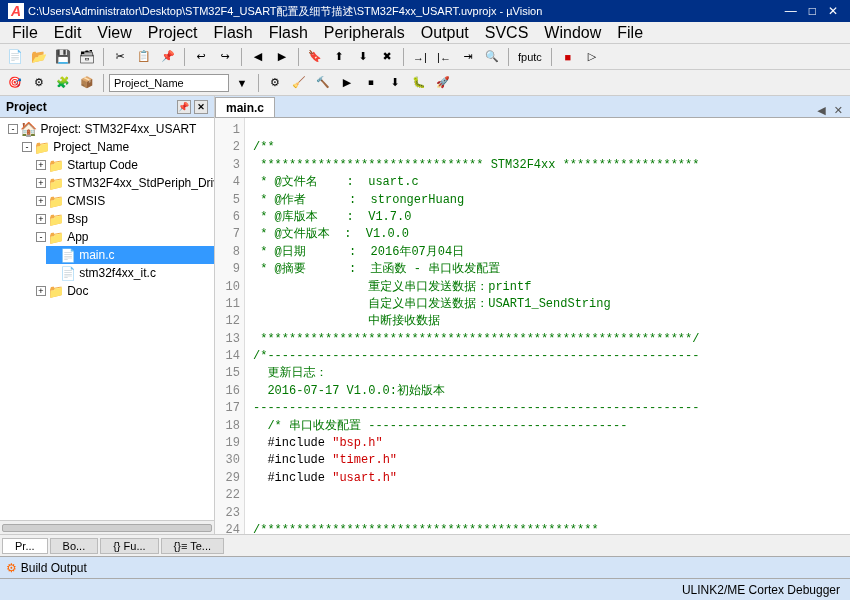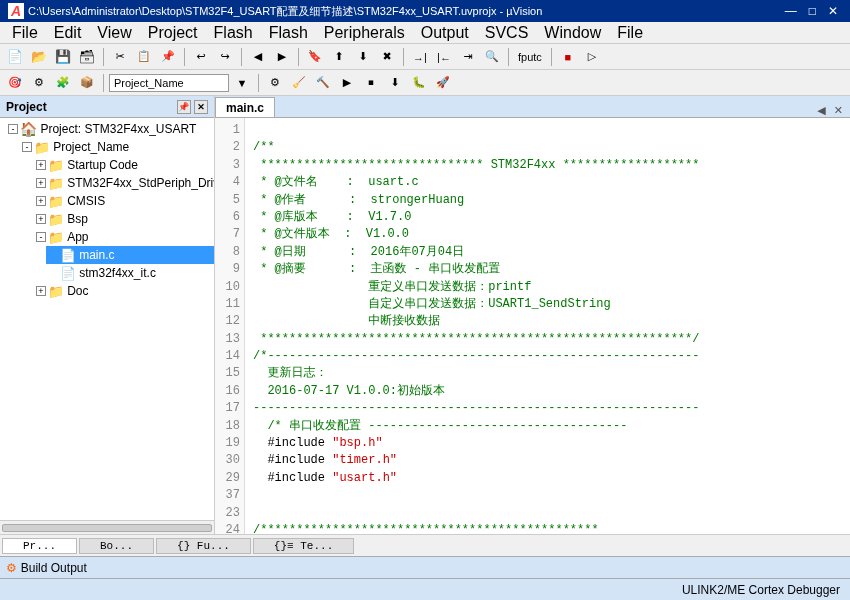--- a/index.html
+++ b/index.html
@@ -278,28 +278,27 @@
       height: 22px;
       background: #f0f0f0;
       display: flex;
       align-items: center;
       border-top: 1px solid #ccc;
       padding: 0 2px;
       gap: 2px;
     }
     .bottom-tab {
       height: 16px;
-      padding: 0 20px;
+      padding: 0 12px;
       background: #e0e0e0;
       border: 1px solid #bbb;
       font-size: 11px;
       cursor: pointer;
       display: flex;
       align-items: center;
-      font-family: Liberation Mono, monospace;
     }
     .bottom-tab.active {
       background: white;
     }
 
     
     #build-output-bar {
       height: 22px;
       background: #d4e4f7;
       display: flex;
@@ -537,21 +536,21 @@
         <div>12</div>
         <div>13</div>
         <div>14</div>
         <div>15</div>
         <div>16</div>
         <div>17</div>
         <div>18</div>
         <div>19</div>
         <div>30</div>
         <div>29</div>
-        <div>37</div>
+        <div>22</div>
         <div>23</div>
         <div>24</div>
 
       </div>
       <div id="code-content">
 <span class="code-green">/**</span>
 <span class="code-green"> ******************************* STM32F4xx *******************</span>
 <span class="code-green"> * @文件名    :  usart.c</span>
 <span class="code-green"> * @作者      :  strongerHuang</span>
 <span class="code-green"> * @库版本    :  V1.7.0</span>

